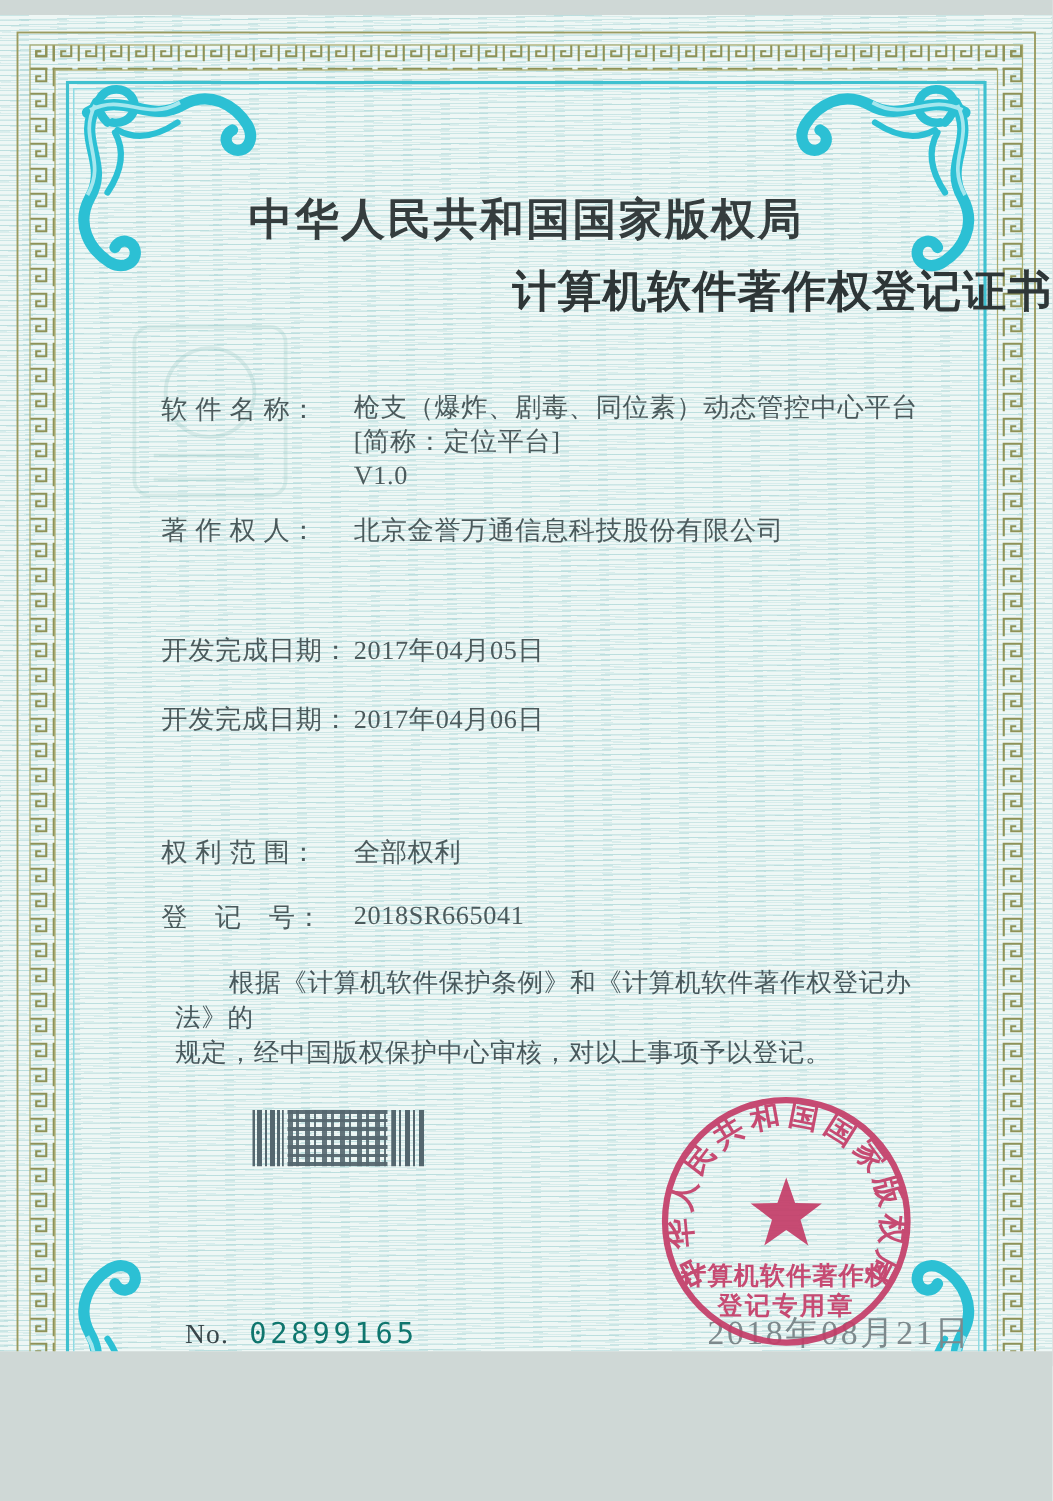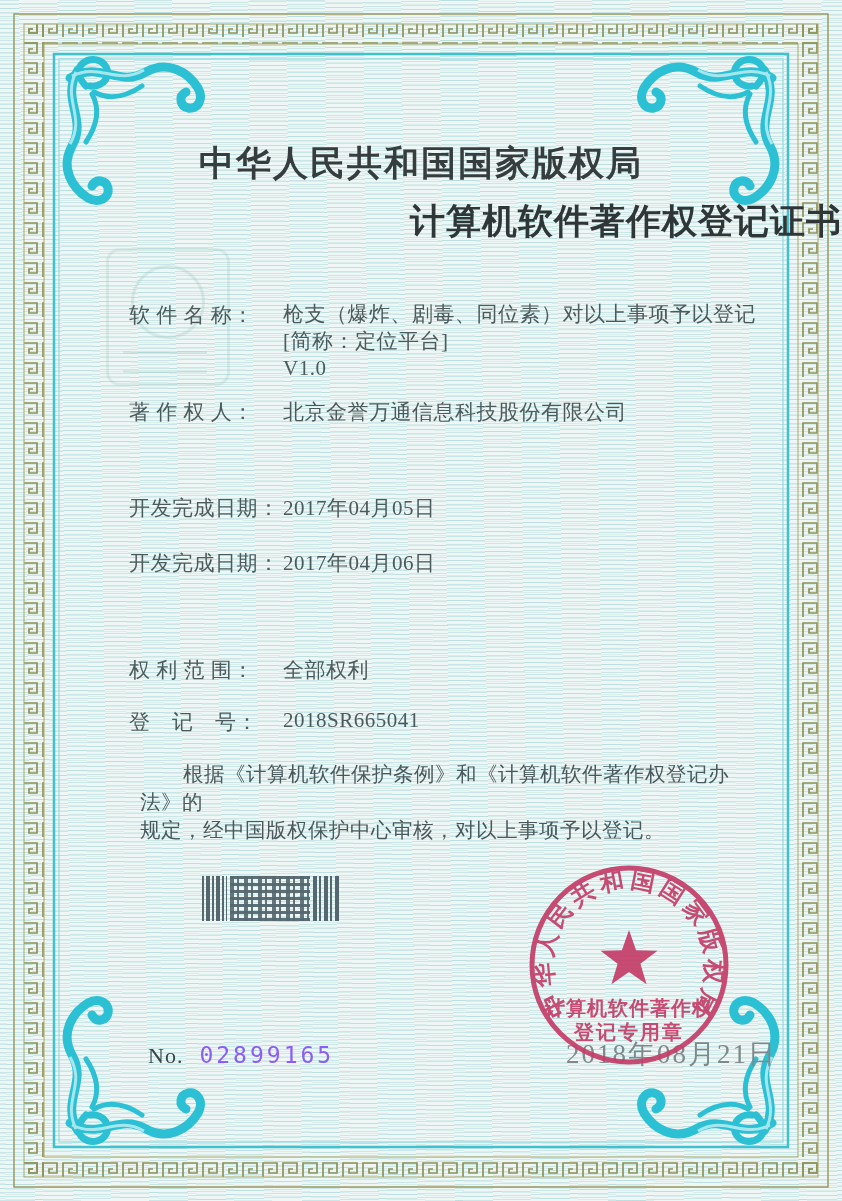--- a/index.html
+++ b/index.html
@@ -1,17 +1,17 @@
 <!DOCTYPE html>
 <html><head>
 <meta charset="utf-8">
 <style>
   html,body{margin:0;padding:0;background:#cfd8d6;}
   .page{
-    position:relative;width:842px;height:1201px;margin:0 auto;overflow:hidden;
+    position:relative;width:842px;height:1069px;margin:12px auto;overflow:hidden;
     background-color:#eef7f5;
     font-family:"Liberation Serif","DejaVu Serif",serif;
   }
   
   .guilloche{
     position:absolute;inset:0;
     background-image:
       repeating-linear-gradient(178.5deg, rgba(110,185,188,.28) 0 1px, rgba(255,255,255,0) 1px 4px),
       repeating-linear-gradient(181.5deg, rgba(110,185,188,.16) 0 1px, rgba(255,255,255,0) 1px 5px);
   }
@@ -59,21 +59,21 @@
   .bc-right{width:27px;height:100%;margin-left:3px;
     background:repeating-linear-gradient(90deg,#55676f 0 4px,transparent 4px 6px,#55676f 6px 8px,transparent 8px 11px);}
   .issue-date{
     position:absolute;left:566px;top:1036px;font-size:27px;color:#7d898c;letter-spacing:2px;
   }
   .stamp-svg{position:absolute;left:512px;top:848px;opacity:.92;}
   .serial{position:absolute;left:148px;top:1042px;}
   .serial .no{font-size:22px;color:#39464a;letter-spacing:1px;}
   .serial .num{
     font-family:"DejaVu Sans Mono","Liberation Mono",monospace;
-    font-size:23px;color:#8b5cf6;letter-spacing:3px;margin-left:16px;
+    font-size:23px;color:#0f766e;letter-spacing:3px;margin-left:16px;
   }
 </style>
 </head>
 <body>
 
 <div class="page">
   <div class="guilloche"></div>
 
   <svg class="border-svg" width="842" height="1201" viewBox="0 0 842 1201">
     <defs>
@@ -114,21 +114,21 @@
   </svg>
 
   <div class="watermark"></div>
 
   <div class="authority">中华人民共和国国家版权局</div>
 
   <div class="cert-title">计算机软件著作权登记证书</div>
 
 
   <div class="row" style="top:301px;">
-    <span class="label">软 件 名 称：</span><span class="value vlines"><div>枪支（爆炸、剧毒、同位素）对以上事项予以登记</div><div>[简称：定位平台]</div><div>V1.0</div></span>
+    <span class="label">软 件 名 称：</span><span class="value vlines"><div>枪支（爆炸、剧毒、同位素）动态管控中心平台</div><div>[简称：定位平台]</div><div>V1.0</div></span>
   </div>
 
   <div class="row" style="top:398px;">
     <span class="label">著 作 权 人：</span><span class="value">北京金誉万通信息科技股份有限公司</span>
   </div>
 
   <div class="row" style="top:494px;">
     <span class="label">开发完成日期：</span><span class="value">2017年04月05日</span>
   </div>
 

